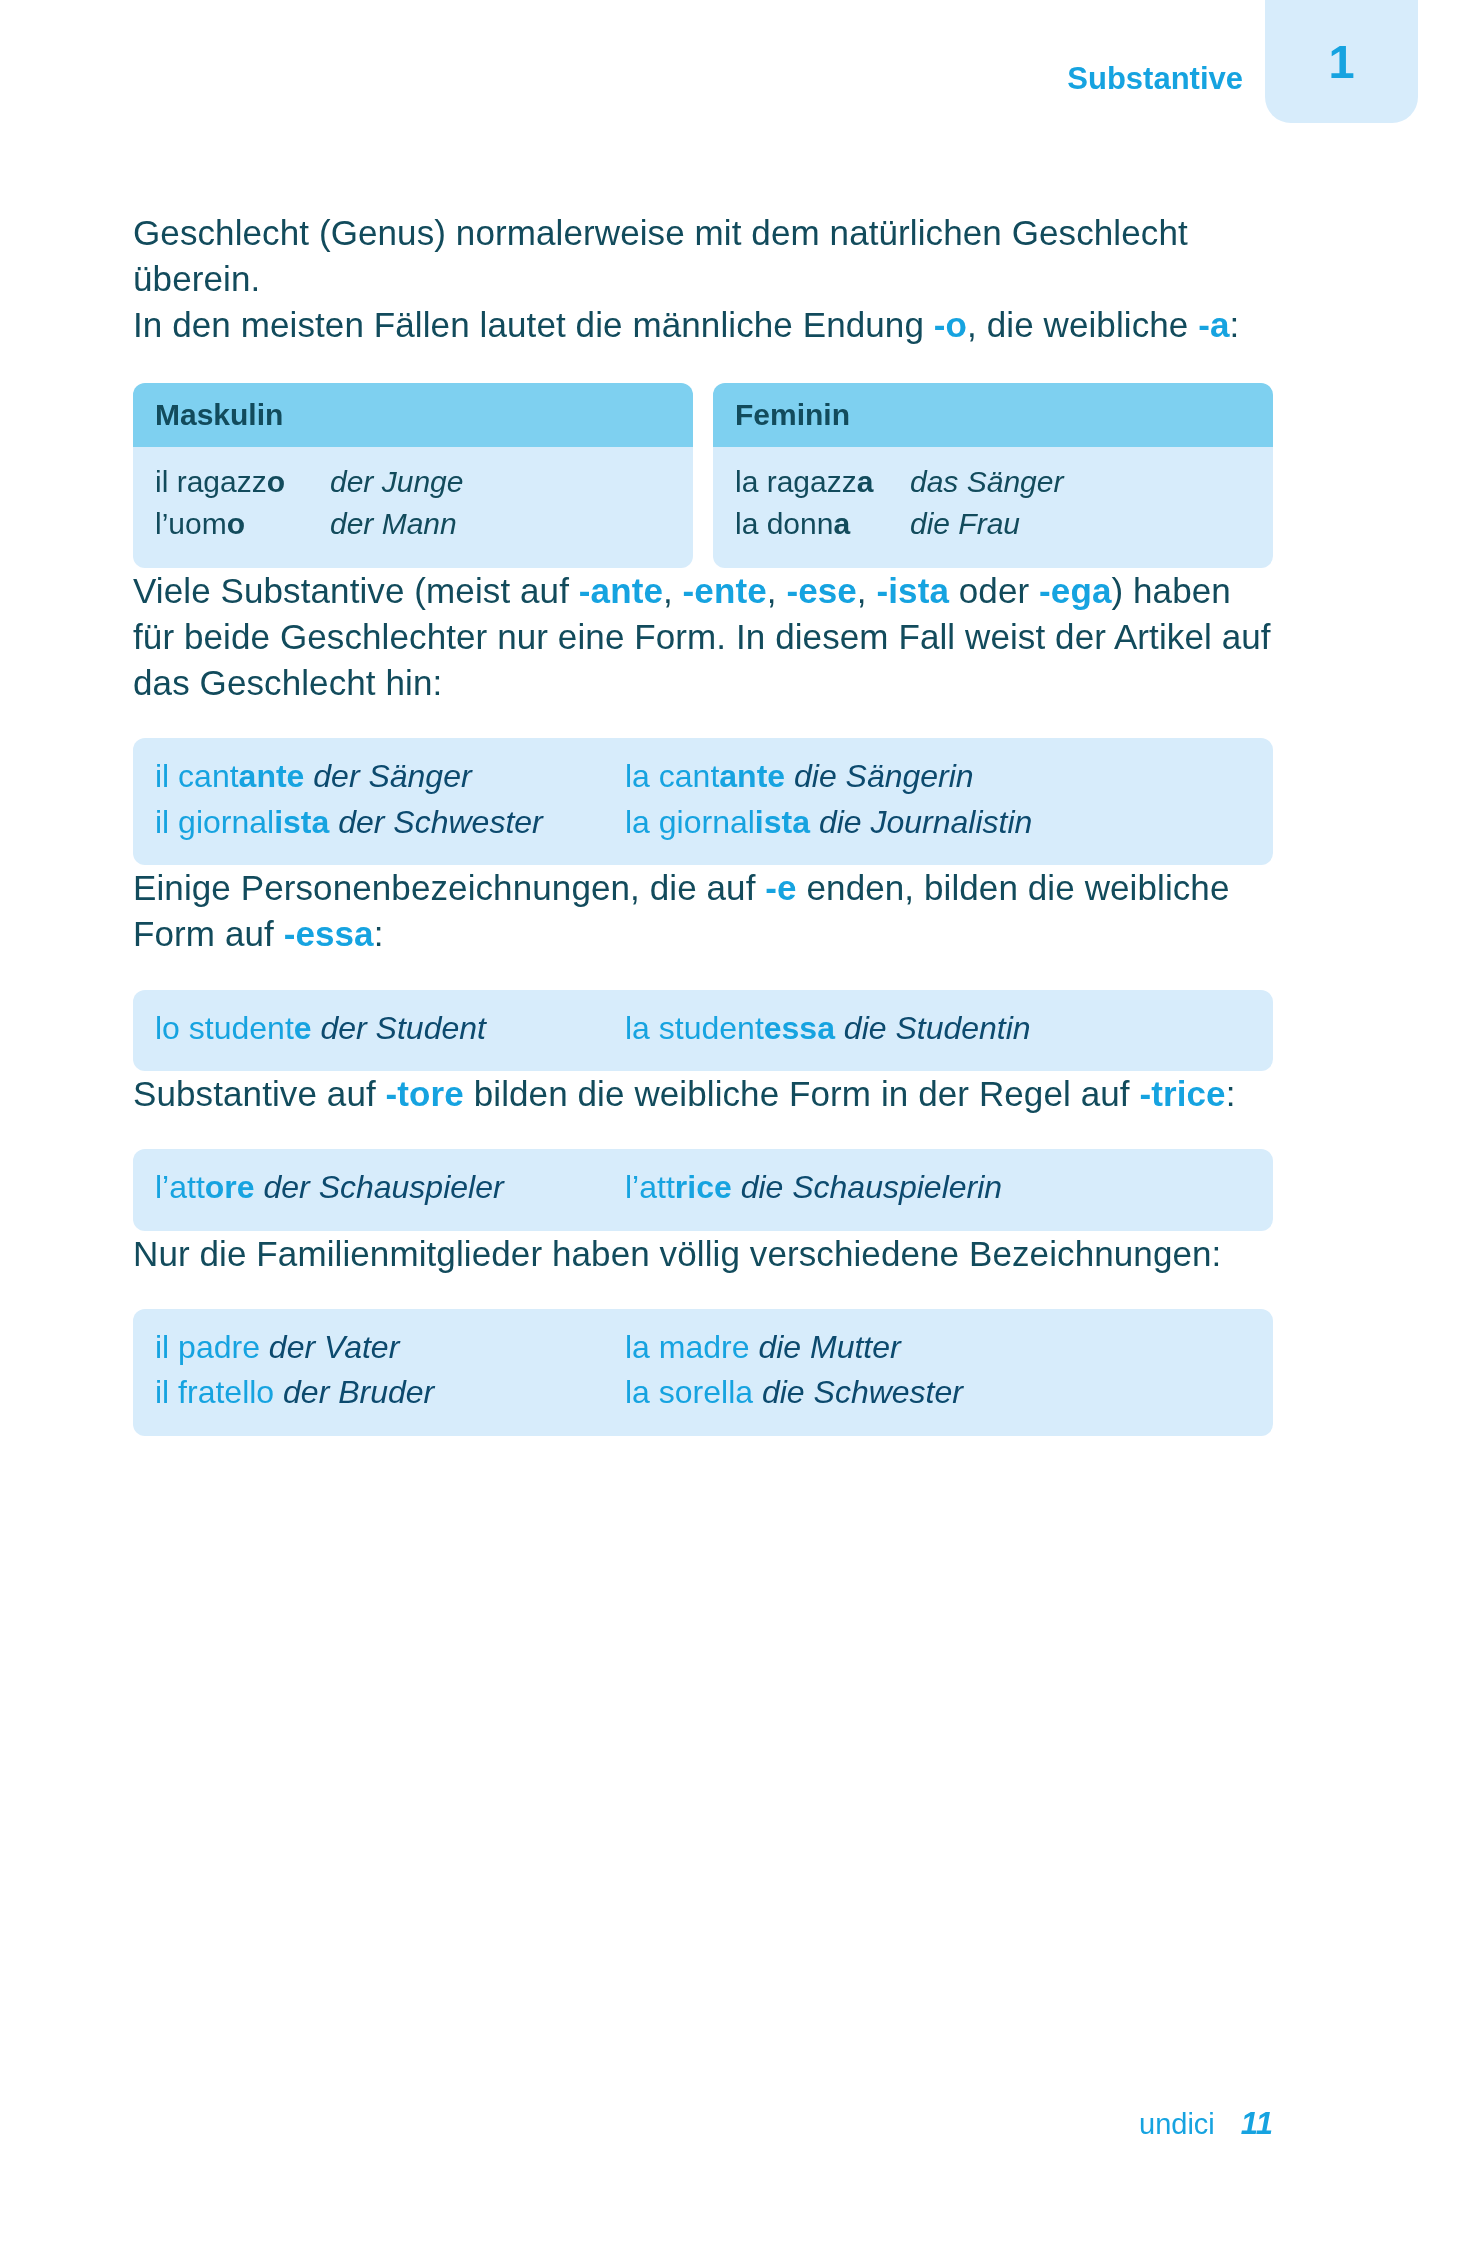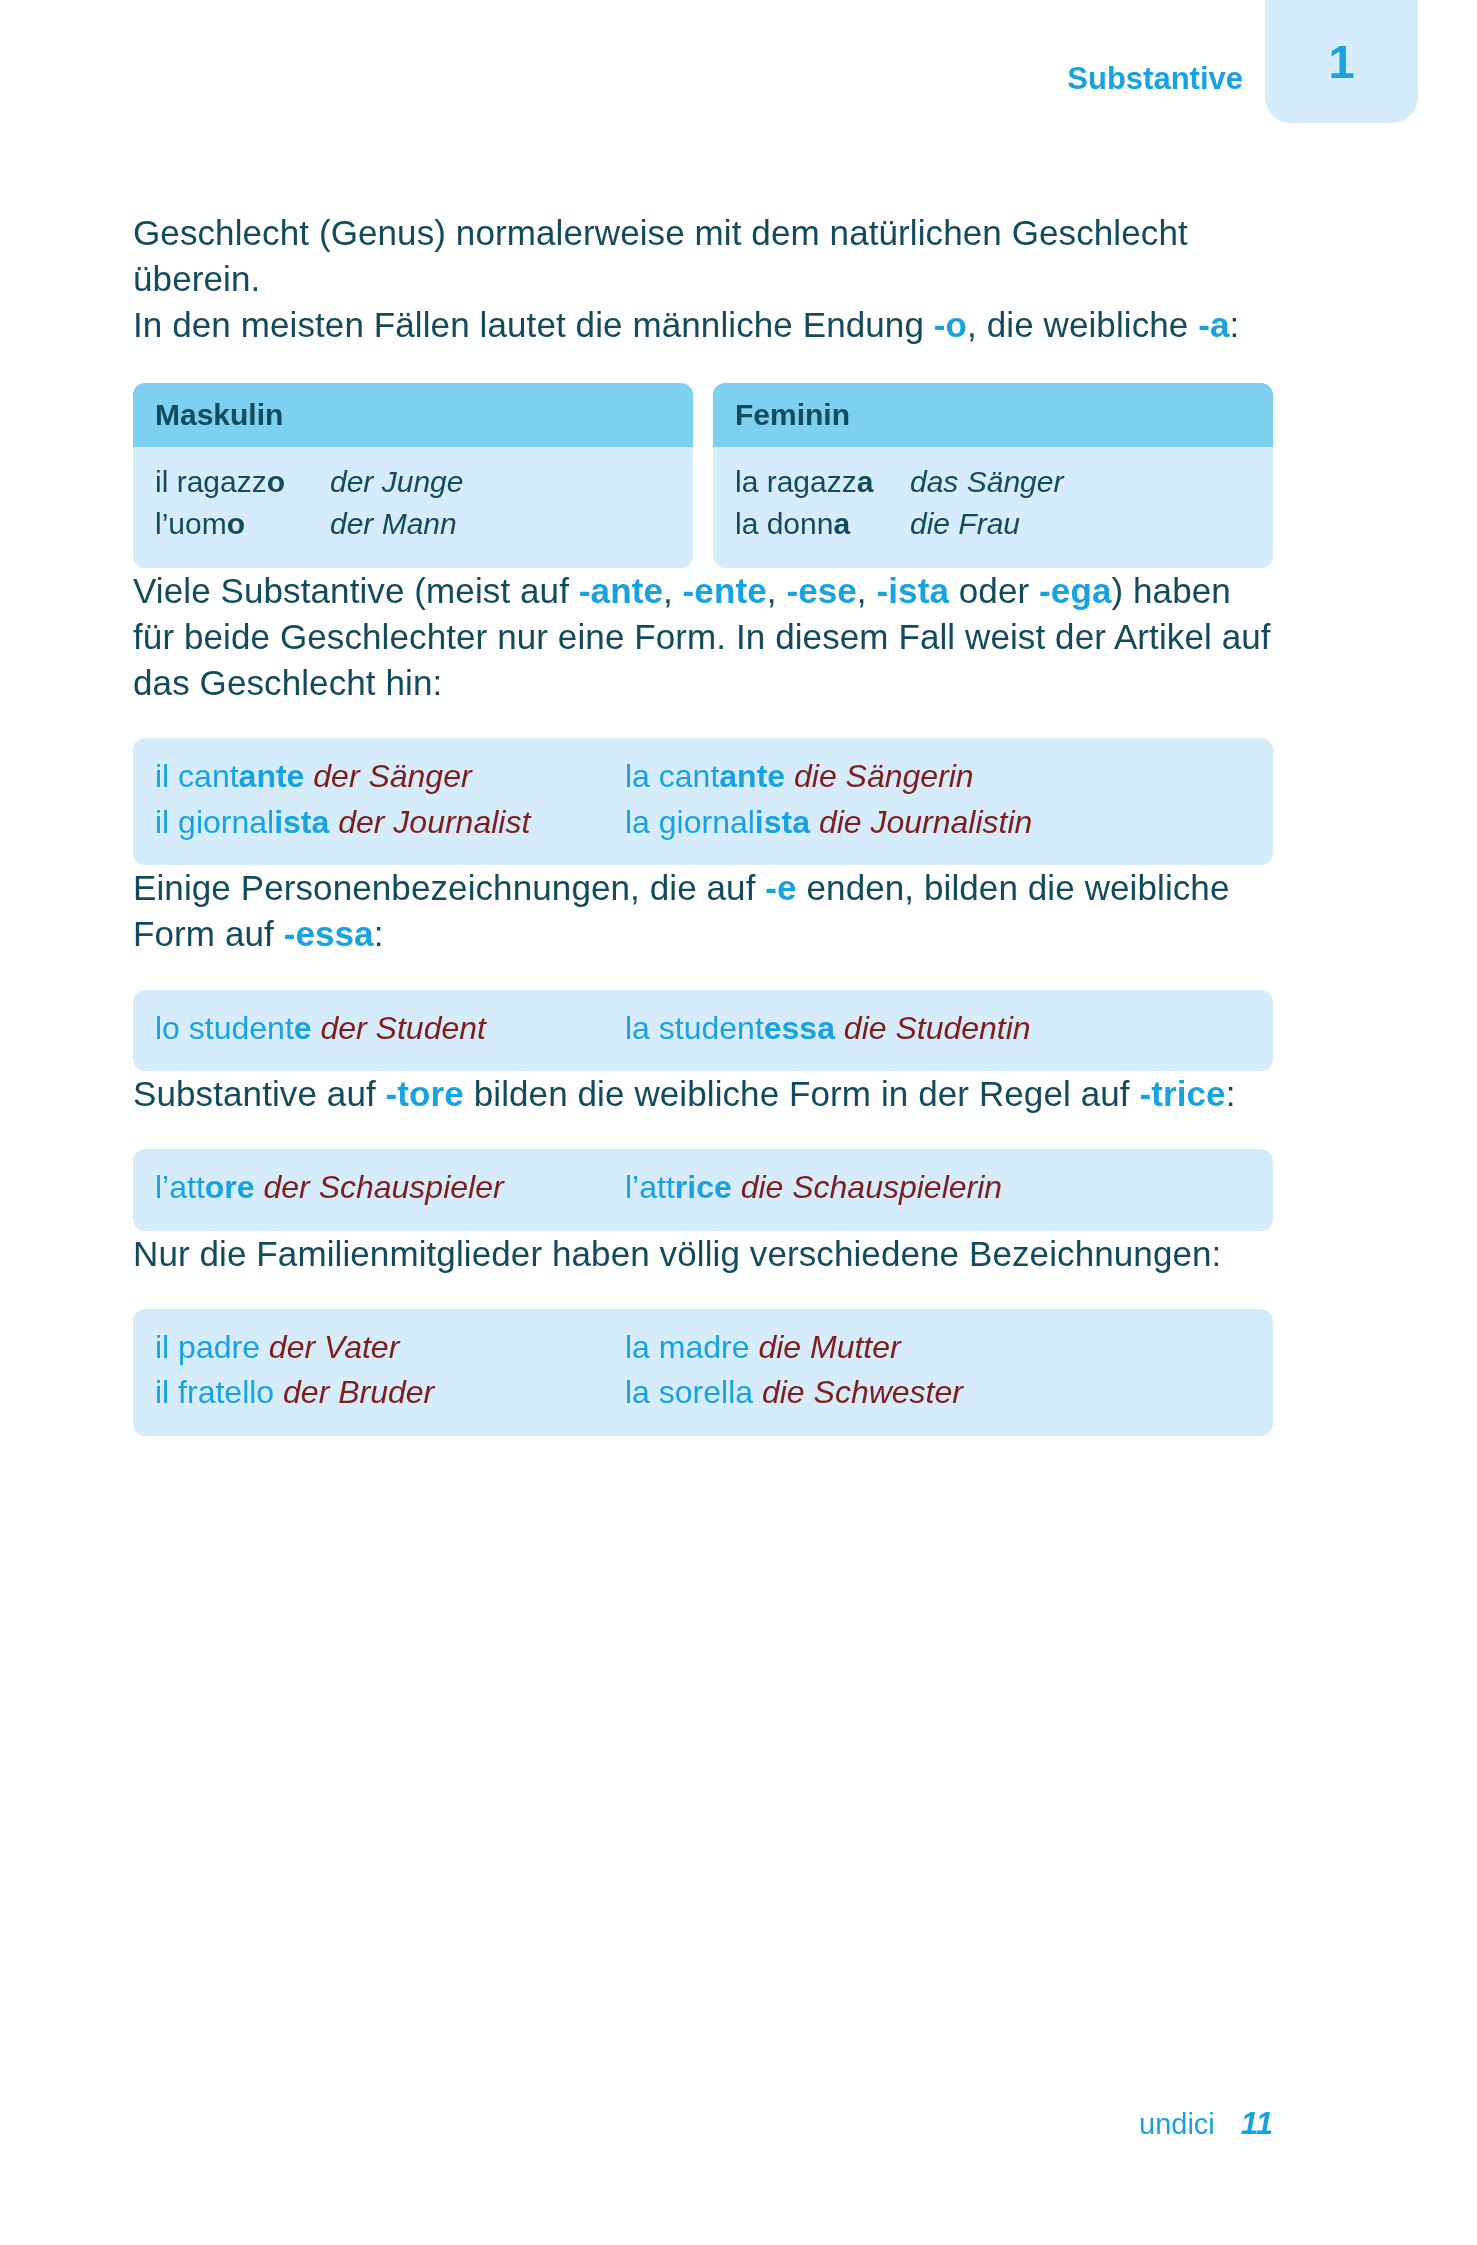--- a/index.html
+++ b/index.html
@@ -131,21 +131,21 @@
     line-height: 1.42;
     white-space: nowrap;
   }
   .ex-cell {
     color: #16a3e0;
   }
   .ex-cell.left  { width: 470px; }
   .ex-cell b { font-weight: bold; color: #16a3e0; }
   .ex-cell i {
     font-style: italic;
-    color: #7f1d1d;
+    color: #0c4a6e;
     font-weight: normal;
   }
 
   
   .ex-box.cantante .ex-cell.left  { width: 470px; }
   .ex-box.studente .ex-cell.left  { width: 470px; }
   .ex-box.attore   .ex-cell.left  { width: 470px; }
   .ex-box.famiglia .ex-cell.left  { width: 470px; }
 
   
@@ -206,21 +206,21 @@
   </div>
 
   <p class="para gap-after-box"><span>Viele Substantive (meist auf </span><span class="hl">-ante</span><span>, </span><span class="hl">-ente</span><span>, </span><span class="hl">-ese</span><span>, </span><span class="hl">-ista</span><span> oder </span><span class="hl">-ega</span><span>) haben für beide Geschlechter nur eine Form. In diesem Fall weist der Artikel auf das Geschlecht hin:</span></p>
 
   <div class="ex-box cantante">
     <div class="ex-row">
       <span class="ex-cell left"><span>il cant</span><b>ante</b> <i>der Sänger</i></span>
       <span class="ex-cell"><span>la cant</span><b>ante</b> <i>die Sängerin</i></span>
     </div>
     <div class="ex-row">
-      <span class="ex-cell left"><span>il giornal</span><b>ista</b> <i>der Journalist</i></span>
+      <span class="ex-cell left"><span>il giornal</span><b>ista</b> <i>der Schwester</i></span>
       <span class="ex-cell"><span>la giornal</span><b>ista</b> <i>die Journalistin</i></span>
     </div>
   </div>
 
   <p class="para gap-after-box"><span>Einige Personenbezeichnungen, die auf </span><span class="hl">-e</span><span> enden, bilden die weibliche Form auf </span><span class="hl">-essa</span><span>:</span></p>
 
   <div class="ex-box studente">
     <div class="ex-row">
       <span class="ex-cell left"><span>lo student</span><b>e</b> <i>der Student</i></span>
       <span class="ex-cell"><span>la student</span><b>essa</b> <i>die Studentin</i></span>

